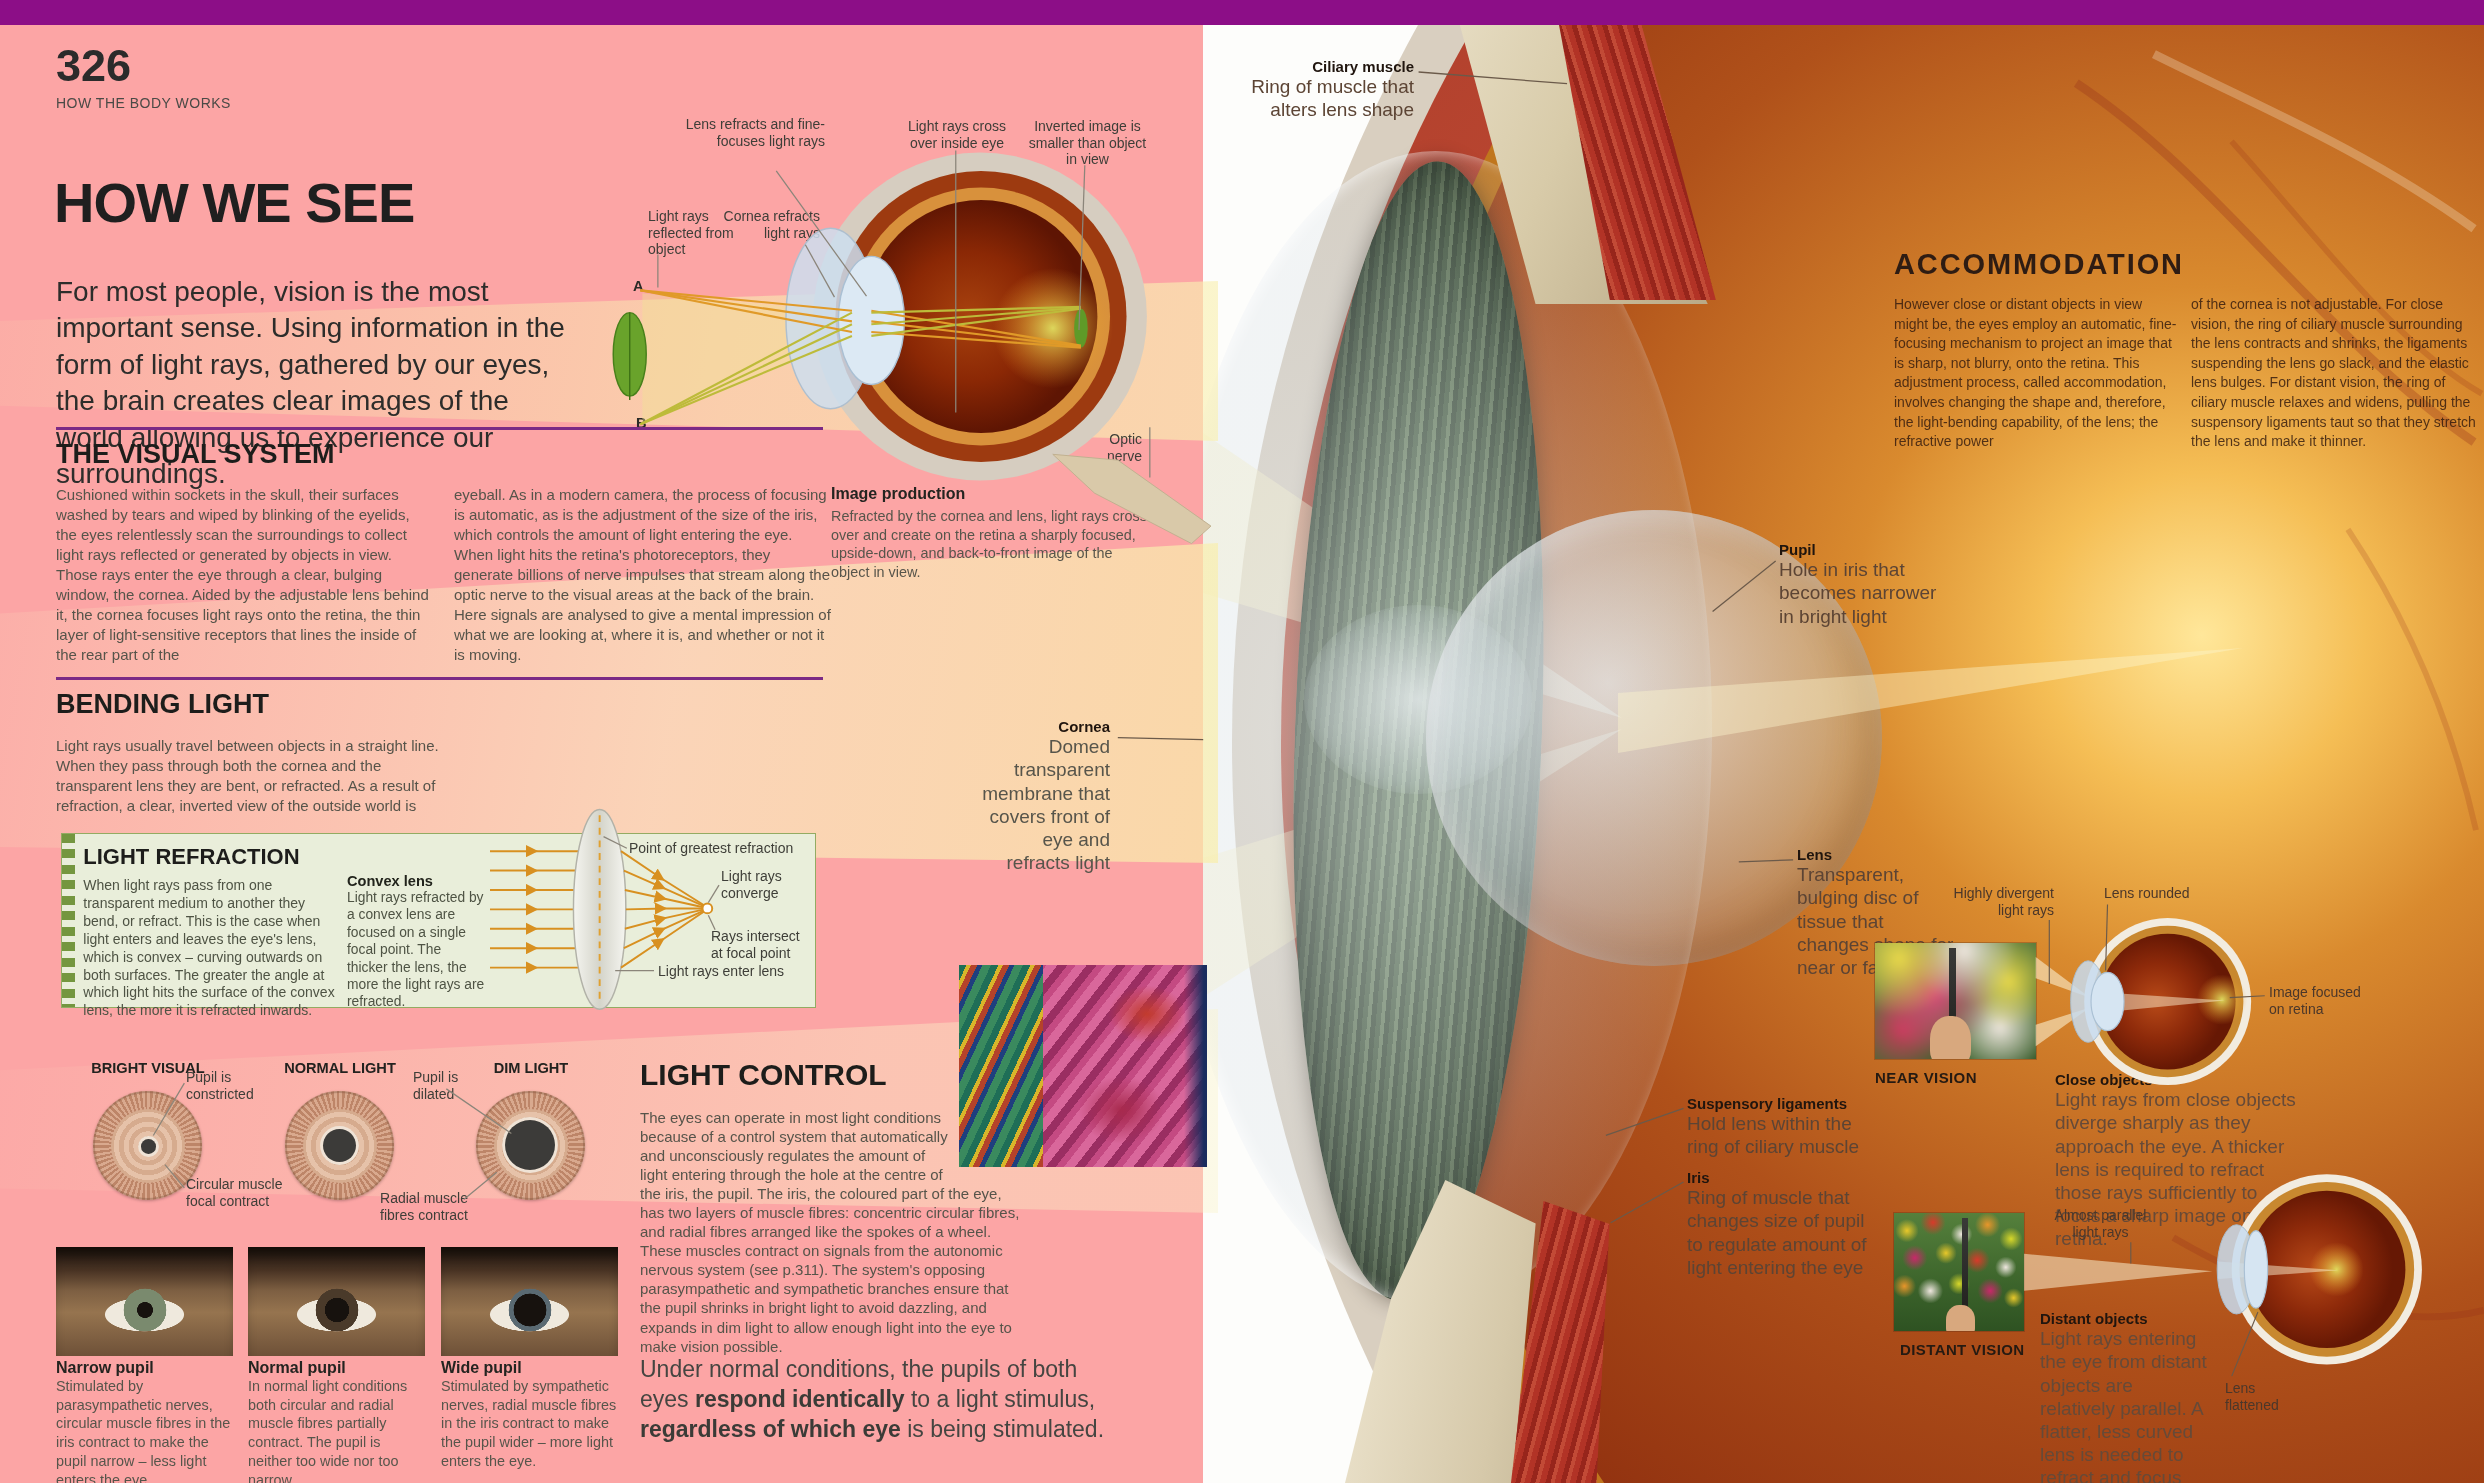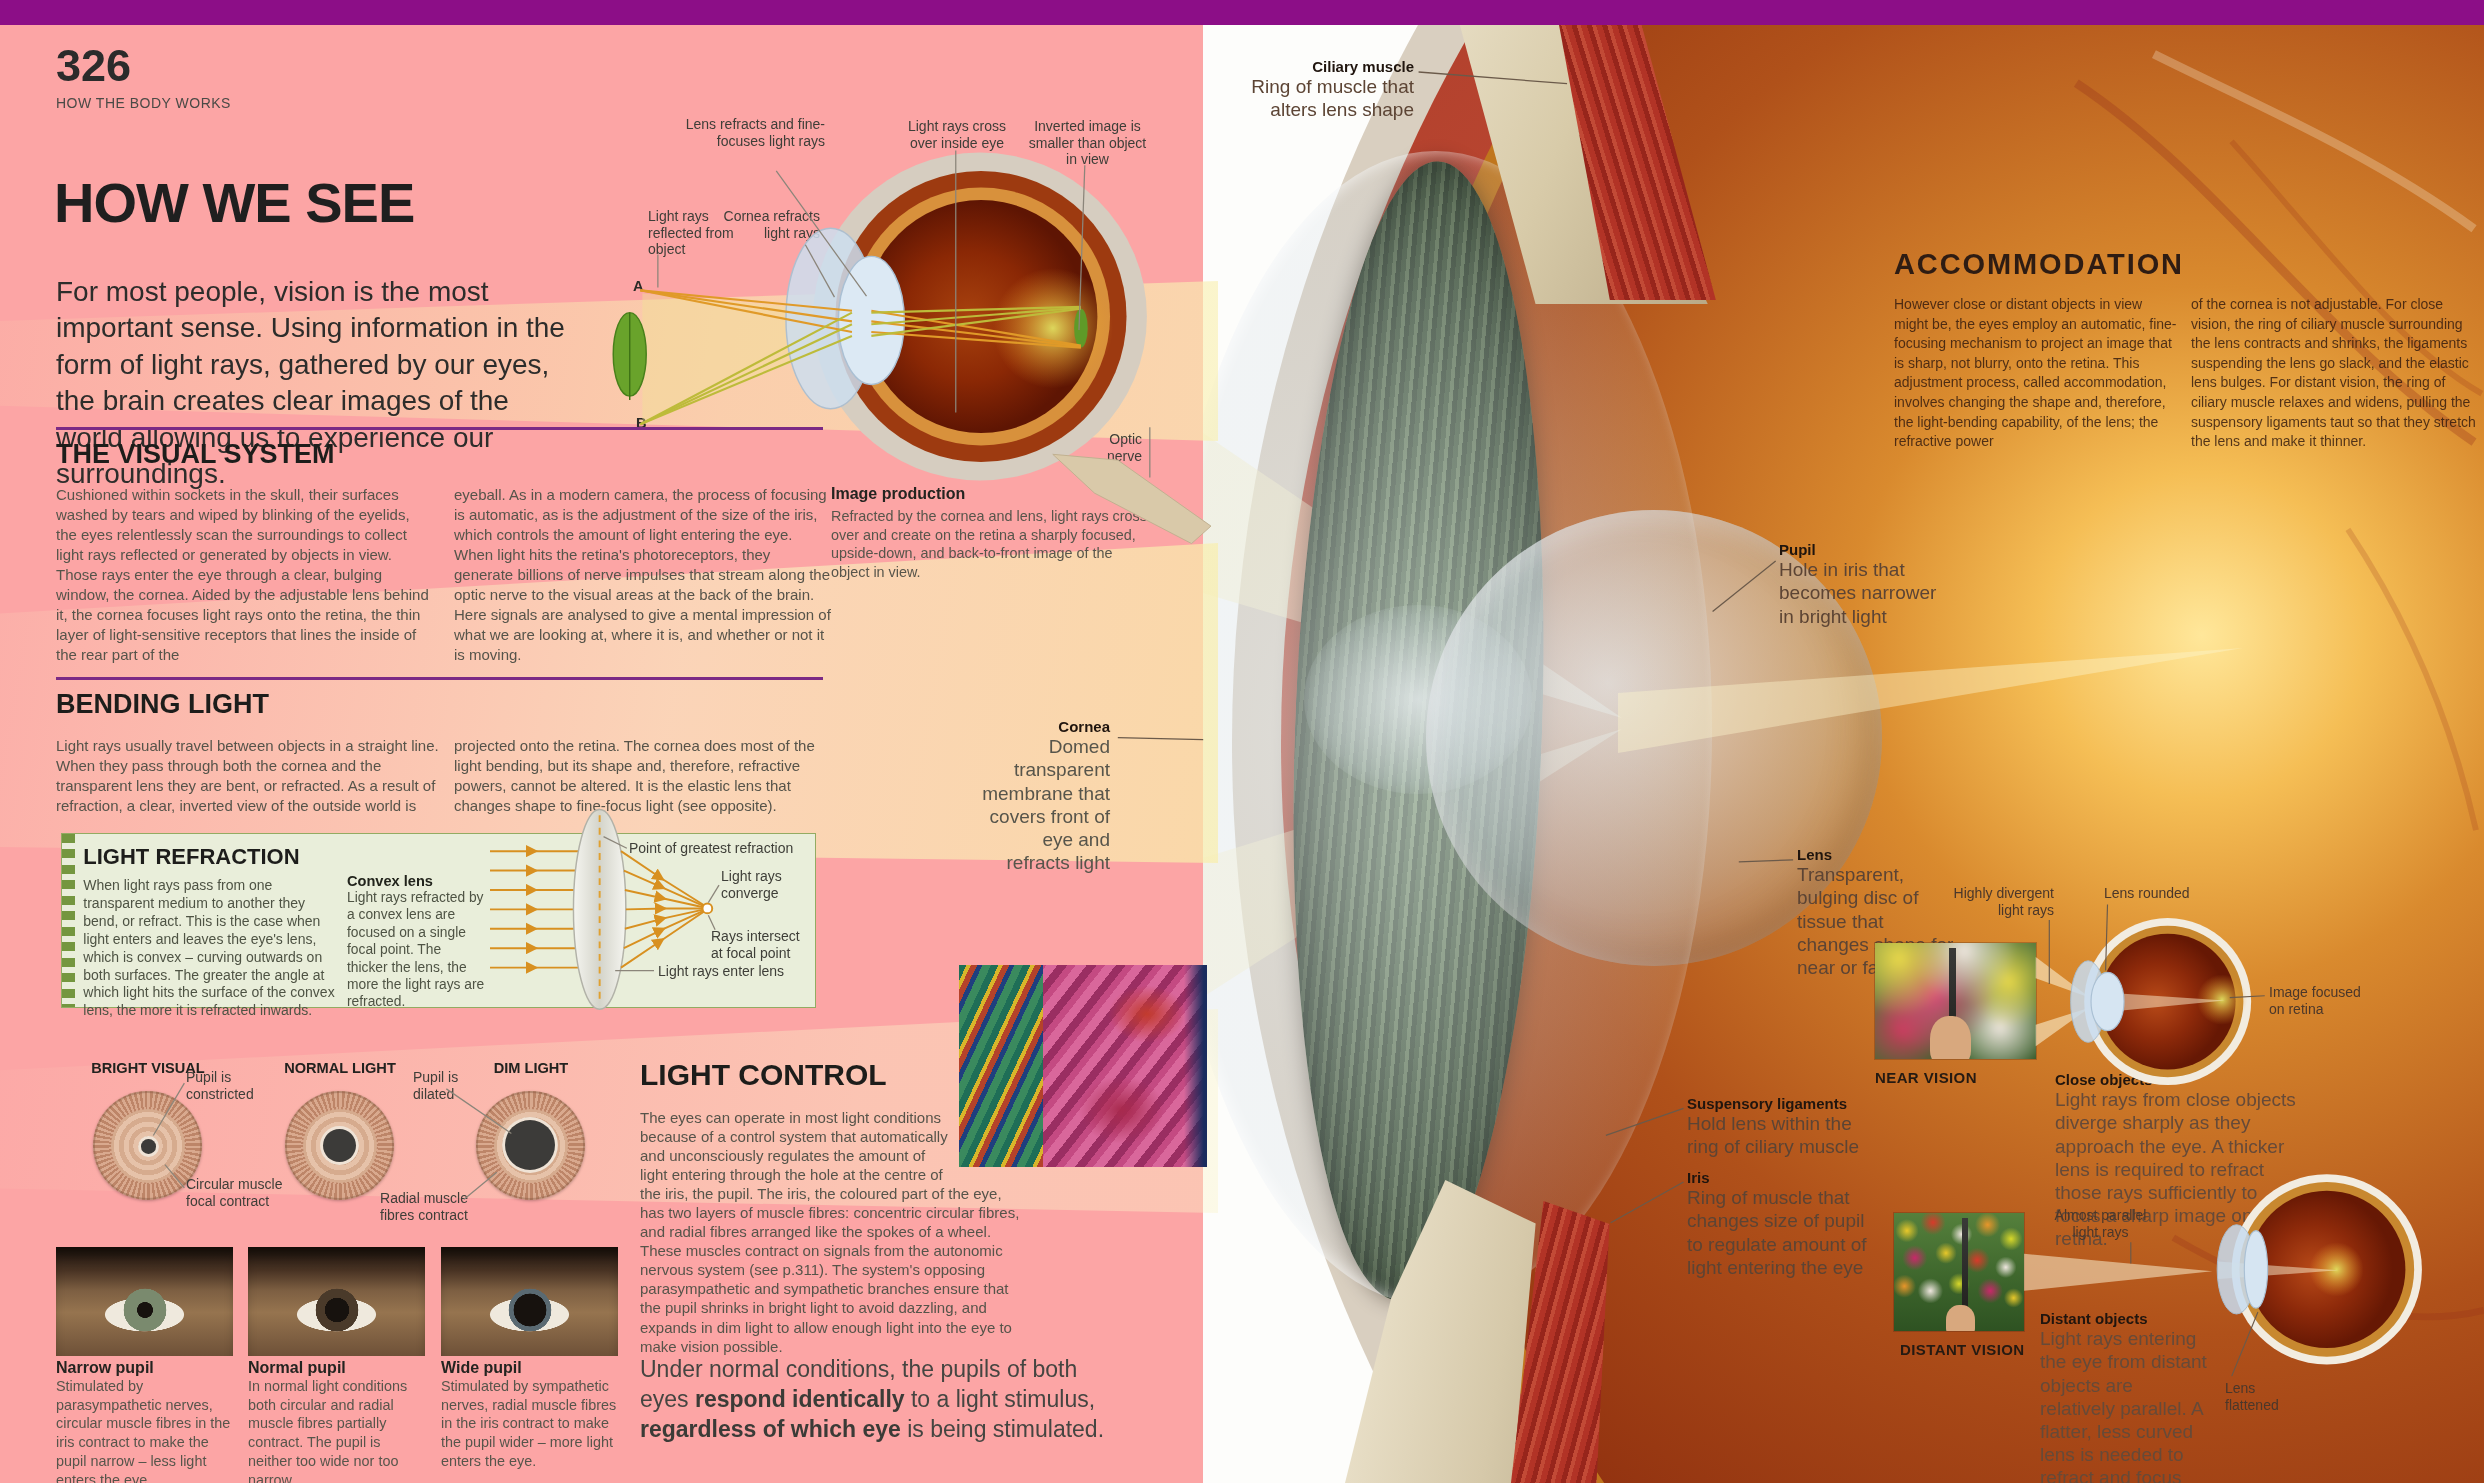--- a/index.html
+++ b/index.html
@@ -189,21 +189,20 @@
   <div class="abs cap-b" style="left:831px;top:507px;width:320px;z-index:3">Refracted by the cornea and lens, light rays cross over and create on the retina a sharply focused, upside-down, and back-to-front image of the object in view.</div>
 
   <div class="abs rule" style="left:56px;top:427px;width:767px;z-index:3"></div>
   <div class="abs h2" style="left:56px;top:439px;z-index:3">THE VISUAL SYSTEM</div>
   <div class="abs col" style="left:56px;top:485px;width:377px;z-index:3">Cushioned within sockets in the skull, their surfaces washed by tears and wiped by blinking of the eyelids, the eyes relentlessly scan the surroundings to collect light rays reflected or generated by objects in view. Those rays enter the eye through a clear, bulging window, the cornea. Aided by the adjustable lens behind it, the cornea focuses light rays onto the retina, the thin layer of light-sensitive receptors that lines the inside of the rear part of the</div>
   <div class="abs col" style="left:454px;top:485px;width:377px;z-index:3">eyeball. As in a modern camera, the process of focusing is automatic, as is the adjustment of the size of the iris, which controls the amount of light entering the eye. When light hits the retina's photoreceptors, they generate billions of nerve impulses that stream along the optic nerve to the visual areas at the back of the brain. Here signals are analysed to give a mental impression of what we are looking at, where it is, and whether or not it is moving.</div>
 
   <div class="abs rule" style="left:56px;top:677px;width:767px;z-index:3"></div>
   <div class="abs h2" style="left:56px;top:689px;z-index:3">BENDING LIGHT</div>
   <div class="abs col" style="left:56px;top:736px;width:386px;z-index:3">Light rays usually travel between objects in a straight line. When they pass through both the cornea and the transparent lens they are bent, or refracted. As a result of refraction, a clear, inverted view of the outside world is</div>
-  <div class="abs col" style="left:454px;top:736px;width:378px;z-index:3">projected onto the retina. The cornea does most of the light bending, but its shape and, therefore, refractive powers, cannot be altered. It is the elastic lens that changes shape to fine-focus light (see opposite).</div>
 
   <div class="abs" id="refrbox">
     <div class="abs" id="refrstrip"></div>
     <div class="abs h3" style="left:21.3px;top:9.7px">LIGHT REFRACTION</div>
     <div class="abs" style="left:21.3px;top:43px;width:252px;font-size:14px;line-height:1.28;color:#4e5344">When light rays pass from one transparent medium to another they bend, or refract. This is the case when light enters and leaves the eye's lens, which is convex – curving outwards on both surfaces. The greater the angle at which light hits the surface of the convex lens, the more it is refracted inwards.</div>
     <div class="abs" style="left:285px;top:39px;width:138px">
       <div style="font-size:14.6px;font-weight:700;color:#22241c">Convex lens</div>
       <div style="font-size:13.8px;line-height:1.26;color:#4e5344">Light rays refracted by a convex lens are focused on a single focal point. The thicker the lens, the more the light rays are refracted.</div>
     </div>
   </div>

